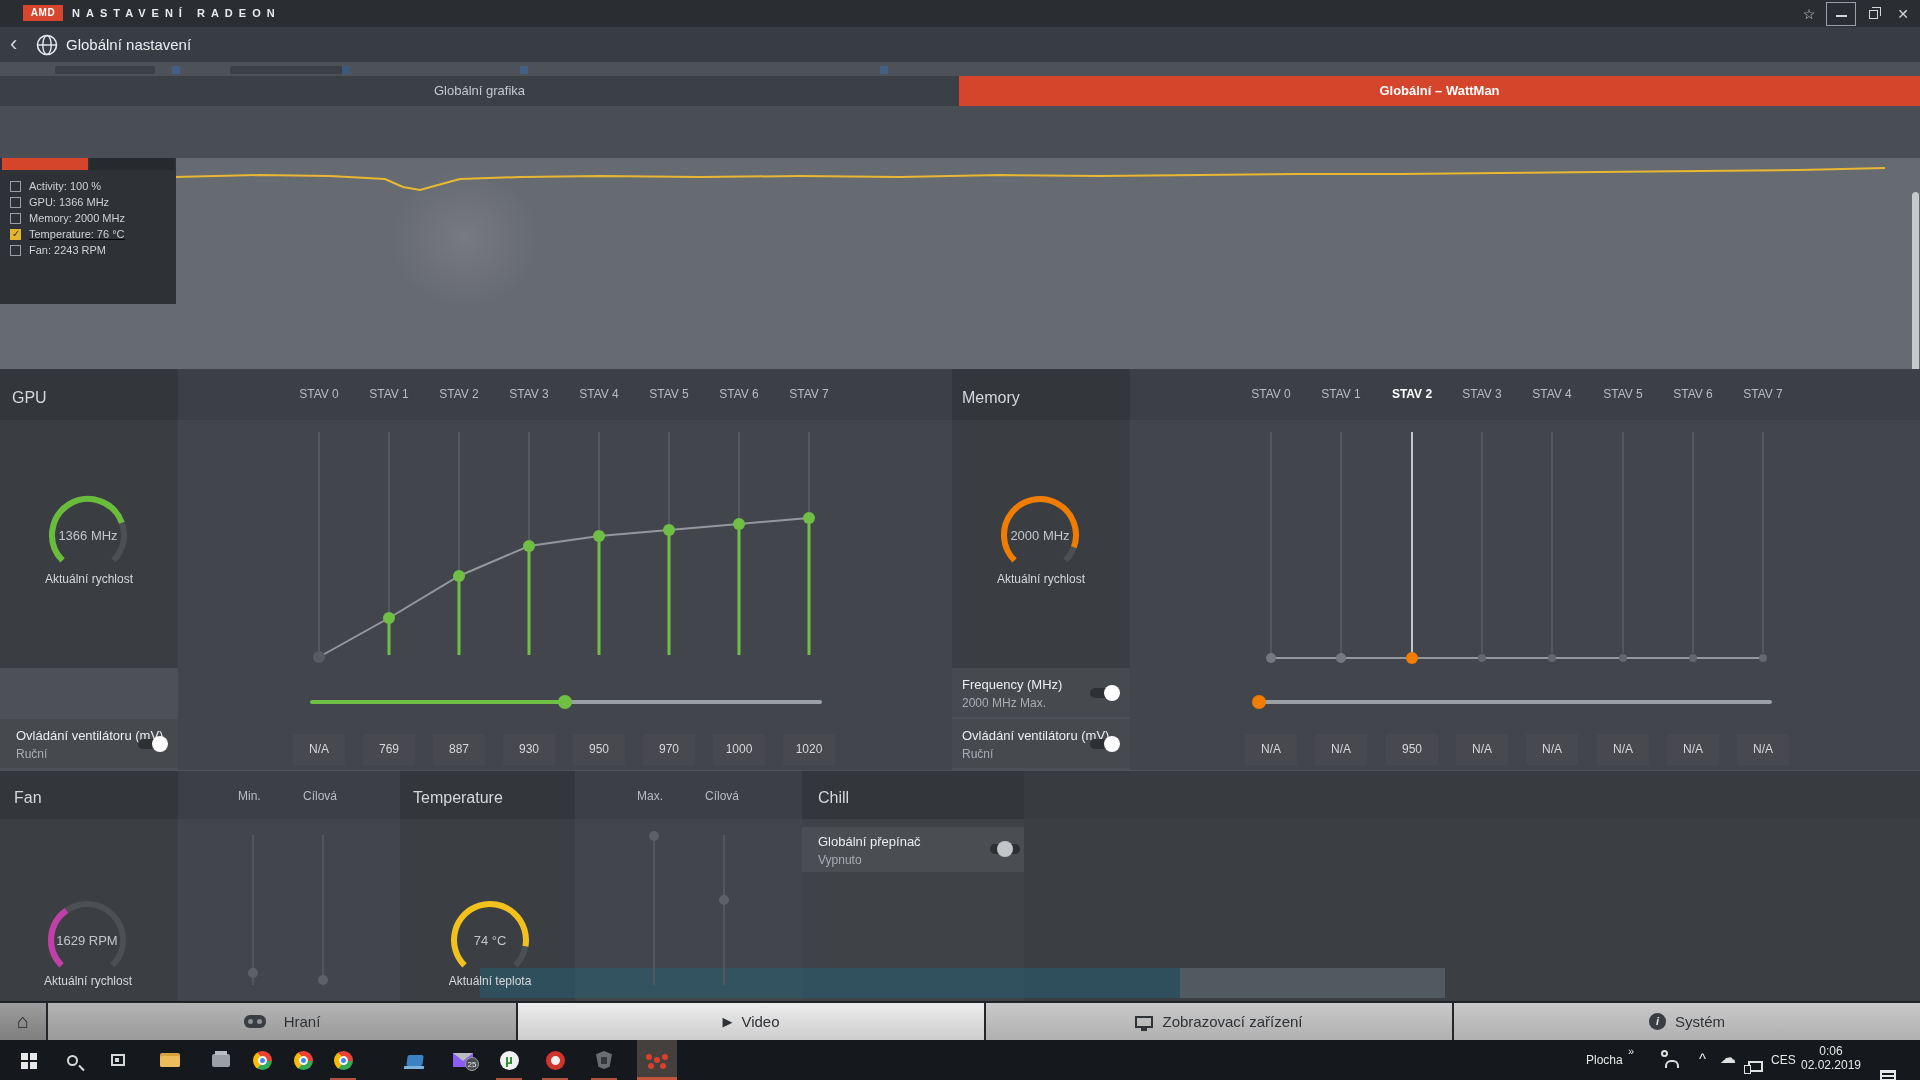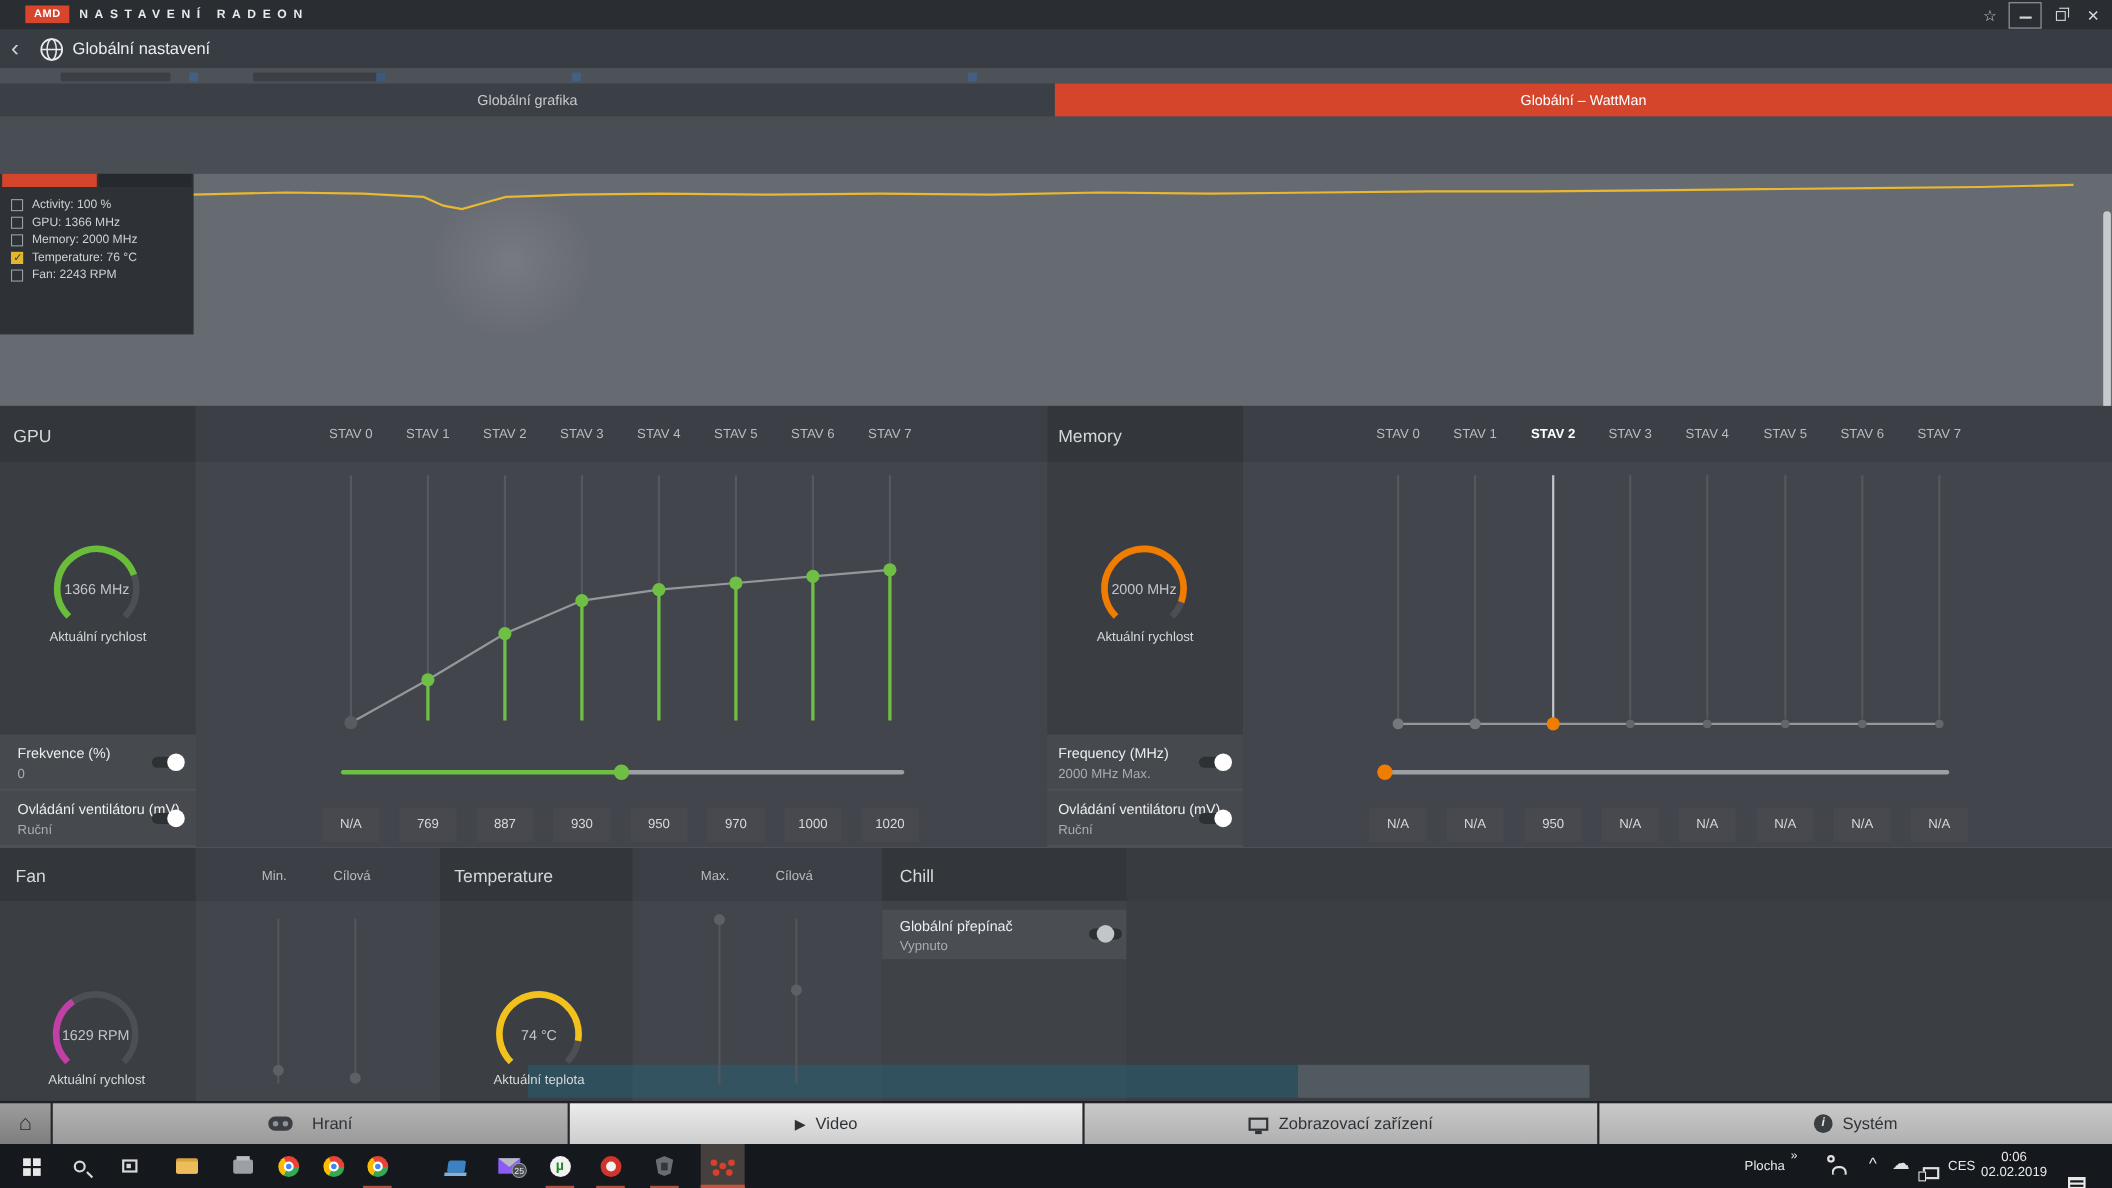--- a/index.html
+++ b/index.html
@@ -25,21 +25,21 @@
   .page-title { left:66px; top:36px; color:#eceef0; font-size:15px; }
 
   
   .backdrop { left:0; top:62px; width:1920px; height:14px; background:#4d5158; }
   .bm { position:absolute; top:4px; height:8px; background:rgba(30,33,37,0.35); border-radius:2px; }
   .bm-sq { position:absolute; top:4px; width:8px; height:8px; background:rgba(60,110,170,0.55); }
 
   
   .tab { top:76px; height:30px; text-align:center; line-height:30px; font-size:13px; }
   .tab-gfx { left:0; width:959px; background:#3b4046; color:#c6c9cd; }
-  .tab-wm { left:959px; width:961px; background:#d5452c; color:#ffffff; }
+  .tab-wm { left:959px; width:961px; background:#d5452c; color:#ffffff;font-weight:bold; }
 
   
   .toolbar { left:0; top:106px; width:1920px; height:52px; background:#494e54; }
   .tb-desc { left:17px; top:125px; color:#c9ccd0; font-size:13px; }
   .tb-more { left:1785px; top:127px; color:#cfd2d5; font-size:12px; }
   .reset-ic { left:1838px; top:127px; width:12px; height:12px; border:1px solid #c9ccd0; }
   .reset-ic::after { content:""; position:absolute; right:-3px; top:-3px; width:6px; height:6px;
     border-top:2px solid #494e54; border-right:2px solid #c9ccd0; }
   .tb-reset { left:1858px; top:127px; color:#cfd2d5; font-size:12px; }
 
@@ -217,21 +217,21 @@
       <span>Activity: 100 %</span>
     </div>
     <div class="abs lrow" style="top:36px;">
       <div class="cb"></div>
       <span>GPU: 1366 MHz</span>
     </div>
     <div class="abs lrow" style="top:52px;">
       <div class="cb"></div>
       <span>Memory: 2000 MHz</span>
     </div>
-    <div class="abs lrow" style="top:68px;">
+    <div class="abs lrow" style="top:68px;text-decoration:underline;">
       <div class="cb on"></div>
       <span>Temperature: 76 °C</span>
     </div>
     <div class="abs lrow" style="top:84px;">
       <div class="cb"></div>
       <span>Fan: 2243 RPM</span>
     </div>
   </div>
   <div class="abs sb"></div>
 
@@ -331,26 +331,20 @@
     <g fill="#63666b">
       <circle cx="352" cy="238" r="4"></circle>
         <circle cx="422" cy="238" r="4"></circle>
         <circle cx="493" cy="238" r="4"></circle>
       <circle cx="563" cy="238" r="4"></circle>
         <circle cx="633" cy="238" r="4"></circle>
     </g>
     <circle cx="282" cy="238" r="6" fill="#f07c00"></circle>
   </svg>
 
-  <div class="abs rowcell" style="left:0; top:668px; width:178px; height:49px;">
-    <div class="abs rowtitle" style="left:16px; top:9px;">Frekvence (%)</div>
-    <div class="abs rowval" style="left:16px; top:28px;">0</div>
-    <div class="abs toggle-track" style="left:138px; top:20px;"></div>
-    <div class="abs knob" style="left:152px; top:17px;"></div>
-  </div>
   <div class="abs rowcell" style="left:0; top:719px; width:178px; height:49px;">
     <div class="abs rowtitle" style="left:16px; top:9px;">Ovládání ventilátoru (mV)</div>
     <div class="abs rowval" style="left:16px; top:28px;">Ruční</div>
     <div class="abs toggle-track" style="left:138px; top:20px;"></div>
     <div class="abs knob" style="left:152px; top:17px;"></div>
   </div>
 
   <div class="abs rowcell" style="left:952px; top:668px; width:178px; height:49px;">
     <div class="abs rowtitle" style="left:10px; top:9px;">Frequency (MHz)</div>
     <div class="abs rowval" style="left:10px; top:28px;">2000 MHz Max.</div>

